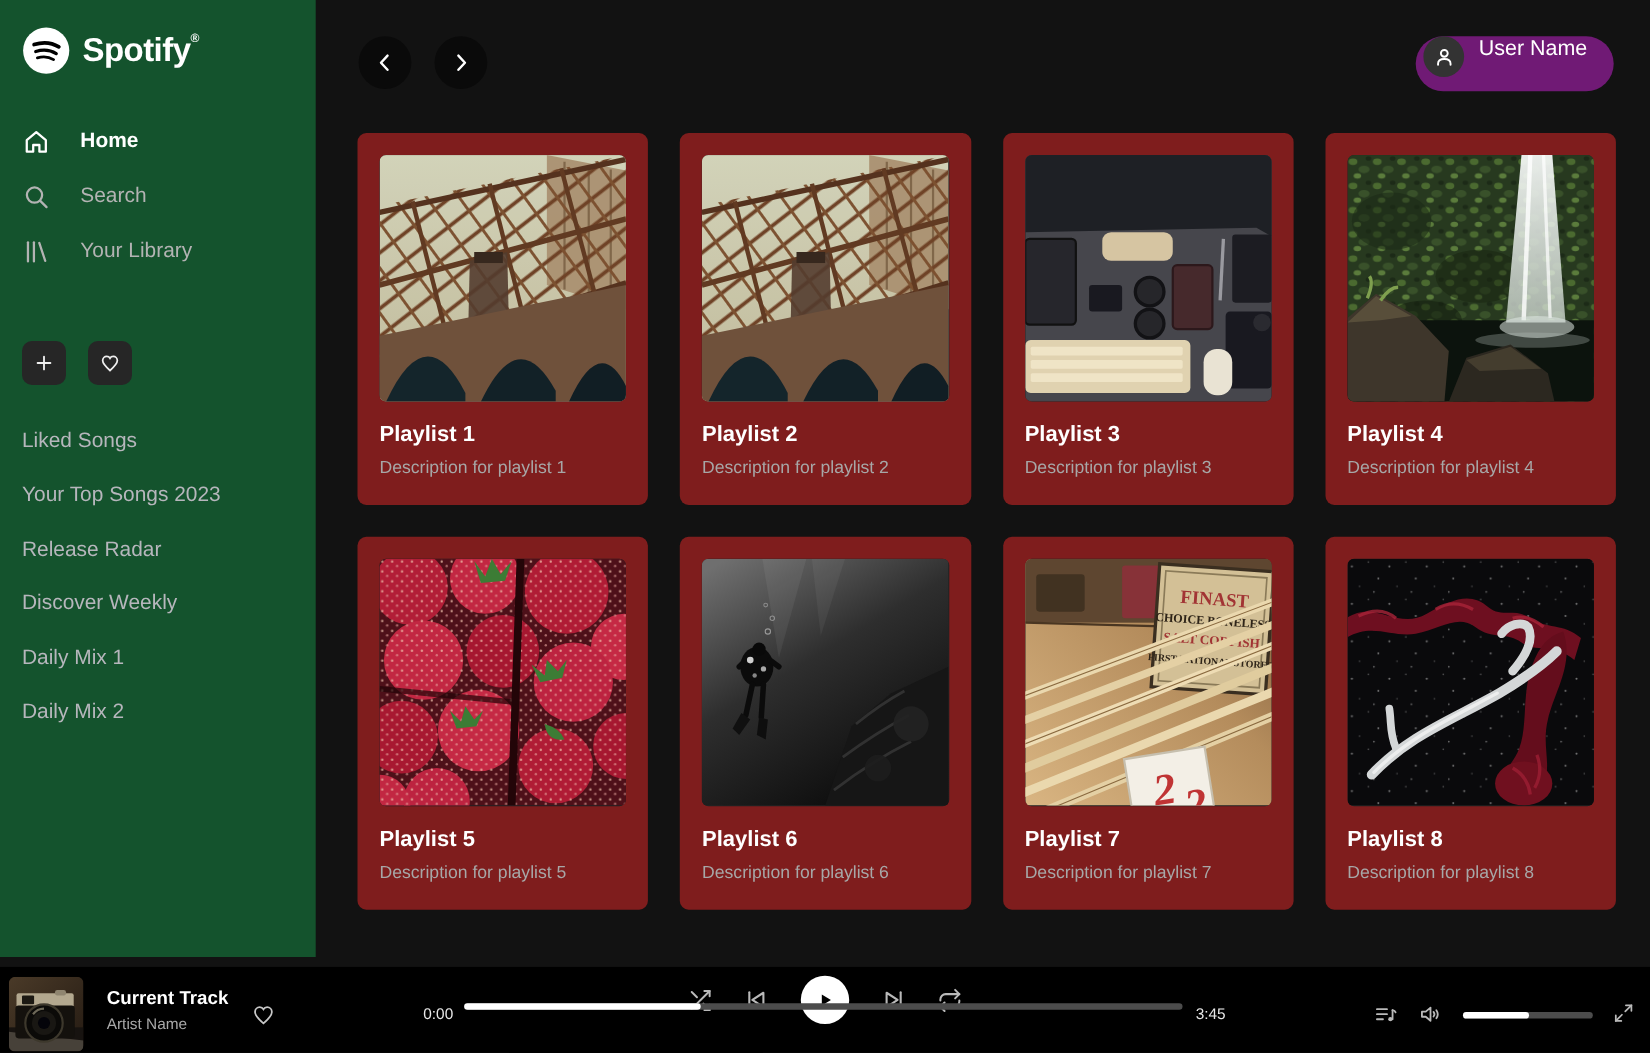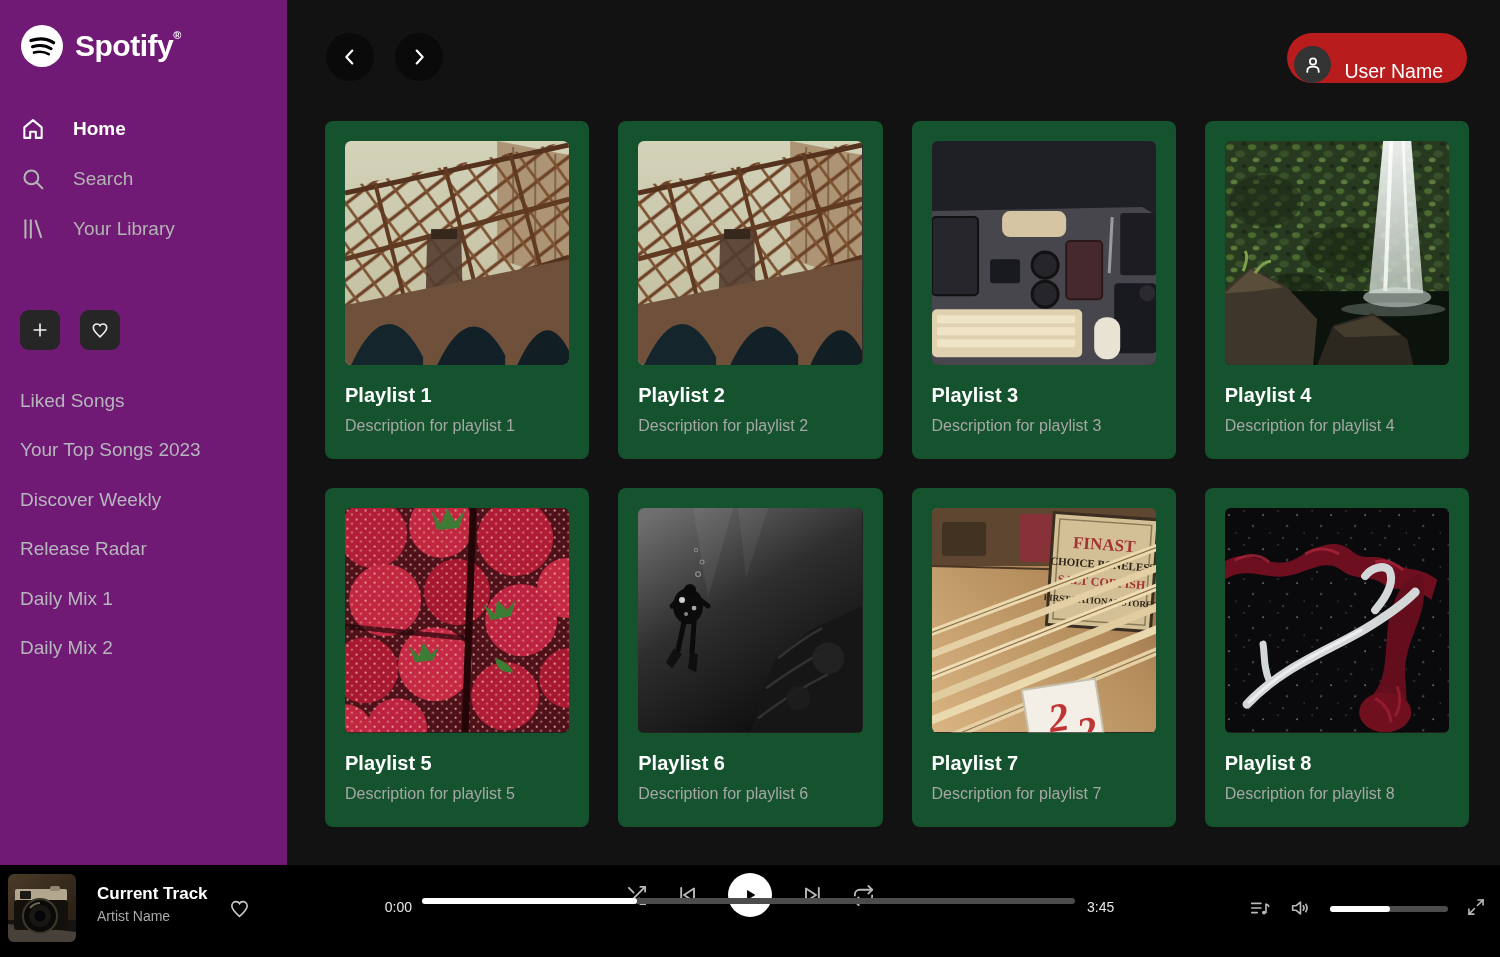--- a/index.html
+++ b/index.html
@@ -1,51 +1,51 @@
 <!DOCTYPE html>
 <html><head>
 <meta charset="utf-8">
 <style>
   * { margin:0; padding:0; box-sizing:border-box; }
   html,body { width:1500px; height:957px; background:#000; overflow:hidden;
     font-family:"Liberation Sans","DejaVu Sans",sans-serif; }
   .app { position:relative; width:1500px; height:957px; background:#121212; }
 
   
-  .sidebar { position:absolute; left:0; top:0; width:287px; height:870px; background:#701a75; padding:24px 20px 0 20px; z-index:2;text-align:right; }
+  .sidebar { position:absolute; left:0; top:0; width:287px; height:870px; background:#14532d; padding:24px 20px 0 20px; z-index:2;text-align:right; }
   .logo-row { display:flex; align-items:center; gap:11px; cursor:pointer; }
   .logo-mark { width:44px; height:44px; }
   .logo-text { color:#fff; font-size:30px; font-weight:bold; letter-spacing:-0.5px; }
   .logo-reg { color:#fff; font-size:11px; vertical-align:top; }
   .nav { margin-top:36px; }
   .nav-item { display:flex; align-items:center; gap:27px; height:50px; color:#b3b3b3; font-size:19px; cursor:pointer; }
   .nav-item.active { color:#fff; font-weight:bold; }
   .nav-item svg { flex:0 0 auto; }
   .side-actions { margin-top:56px; display:flex; gap:20px; }
   .side-action-btn { width:40px; height:40px; border-radius:9px; background:#262626; color:#efefef; display:flex; align-items:center; justify-content:center; cursor:pointer; }
   .side-playlists { margin-top:26px; list-style:none; }
   .side-playlists li { height:49.5px; display:flex; align-items:center; color:#b6b6bc; font-size:19px; cursor:pointer; }
 
   
   .main { position:absolute; left:287px; top:0; width:1213px; height:870px; background:#121212; }
   .topbar { position:relative; height:83px; padding:33px 33px 0 39px; }
   .nav-circles { display:flex; gap:21px; }
   .circle-btn { width:48px; height:48px; border-radius:50%; background:#0a0a0a; color:#fff; display:flex; align-items:center; justify-content:center; cursor:pointer; }
-  .user-pill { position:absolute; right:33px; top:33px; height:50px; border-radius:25px; background:#b91c1c; display:flex; align-items:flex-end; gap:13px; padding:0 24px 0 7px; cursor:pointer; }
+  .user-pill { position:absolute; right:33px; top:33px; height:50px; border-radius:25px; background:#701a75; display:flex; align-items:flex-start; gap:13px; padding:0 24px 0 7px; cursor:pointer; }
   .user-avatar { width:37px; height:37px; border-radius:50%; background:#333; color:#fff; display:flex; align-items:center; justify-content:center; }
   .user-name { color:#fff; font-size:19.5px; }
 
   .grid { margin:38px 31px 0 38px; display:grid; grid-template-columns:repeat(4,1fr); gap:29px; }
-  .card { background:#14532d; border-radius:8px; padding:20px 20px 24px 20px; cursor:pointer; }
+  .card { background:#7f1d1d; border-radius:8px; padding:20px 20px 24px 20px; cursor:pointer; }
   .cover { display:block; width:100%; aspect-ratio:1/1; border-radius:6px; background:#222; }
   .card-title { margin-top:19px; color:#fff; font-size:20px; font-weight:bold; }
   .card-desc { margin-top:10px; color:#a7a7a7; font-size:16px; }
 
   
-  .player { position:absolute; left:0; bottom:0; width:1500px; height:92px; background:#000; z-index:3;margin-top:37px; }
+  .player { position:absolute; left:0; bottom:0; width:1500px; height:78px; background:#000; z-index:3;margin-top:37px; }
   .album-art { position:absolute; left:8px; top:9px; width:68px; height:68px; border-radius:6px; overflow:hidden; }
   .track-title { position:absolute; left:97px; top:19px; color:#fff; font-size:17px; font-weight:bold; }
   .track-artist { position:absolute; left:97px; top:43px; color:#a8a8a8; font-size:14px; }
   .track-heart { position:absolute; left:228px; top:32px; color:#c6c6c6; cursor:pointer; }
   .controls { position:absolute; left:50%; top:8px; transform:translateX(-50%); display:flex; align-items:center; gap:28px; }
   .ctrl { color:#b9b9b9; cursor:pointer; display:flex; align-items:center; justify-content:center; }
   .play-btn { width:44px; height:44px; border-radius:50%; background:#fff; display:flex; align-items:center; justify-content:center; cursor:pointer; }
   .time { position:absolute; top:933px; color:#e8e8e8; font-size:14px; }
   .time-left { left:372px; width:40px; text-align:right; }
   .time-right { left:1087px; }
@@ -339,22 +339,22 @@
       <div class="side-action-btn">
         <svg width="20" height="20" viewBox="0 0 24 24" fill="none" stroke="currentColor" stroke-width="1.9">
           <path d="M12 20.2 C7.2 16 4 12.9 4 9.4 C4 6.7 6 4.8 8.5 4.8 C10 4.8 11.3 5.6 12 6.8 C12.7 5.6 14 4.8 15.5 4.8 C18 4.8 20 6.7 20 9.4 C20 12.9 16.8 16 12 20.2 Z"></path>
         </svg>
       </div>
     </div>
 
     <ul class="side-playlists">
       <li>Liked Songs</li>
       <li>Your Top Songs 2023</li>
+      <li>Release Radar</li>
       <li>Discover Weekly</li>
-      <li>Release Radar</li>
       <li>Daily Mix 1</li>
       <li>Daily Mix 2</li>
     </ul>
   </aside>
 
   <main class="main">
     <div class="topbar">
       <div class="nav-circles">
         <div class="circle-btn">
           <svg width="22" height="22" viewBox="0 0 24 24" fill="none" stroke="currentColor" stroke-width="2.4" stroke-linecap="round" stroke-linejoin="round">

